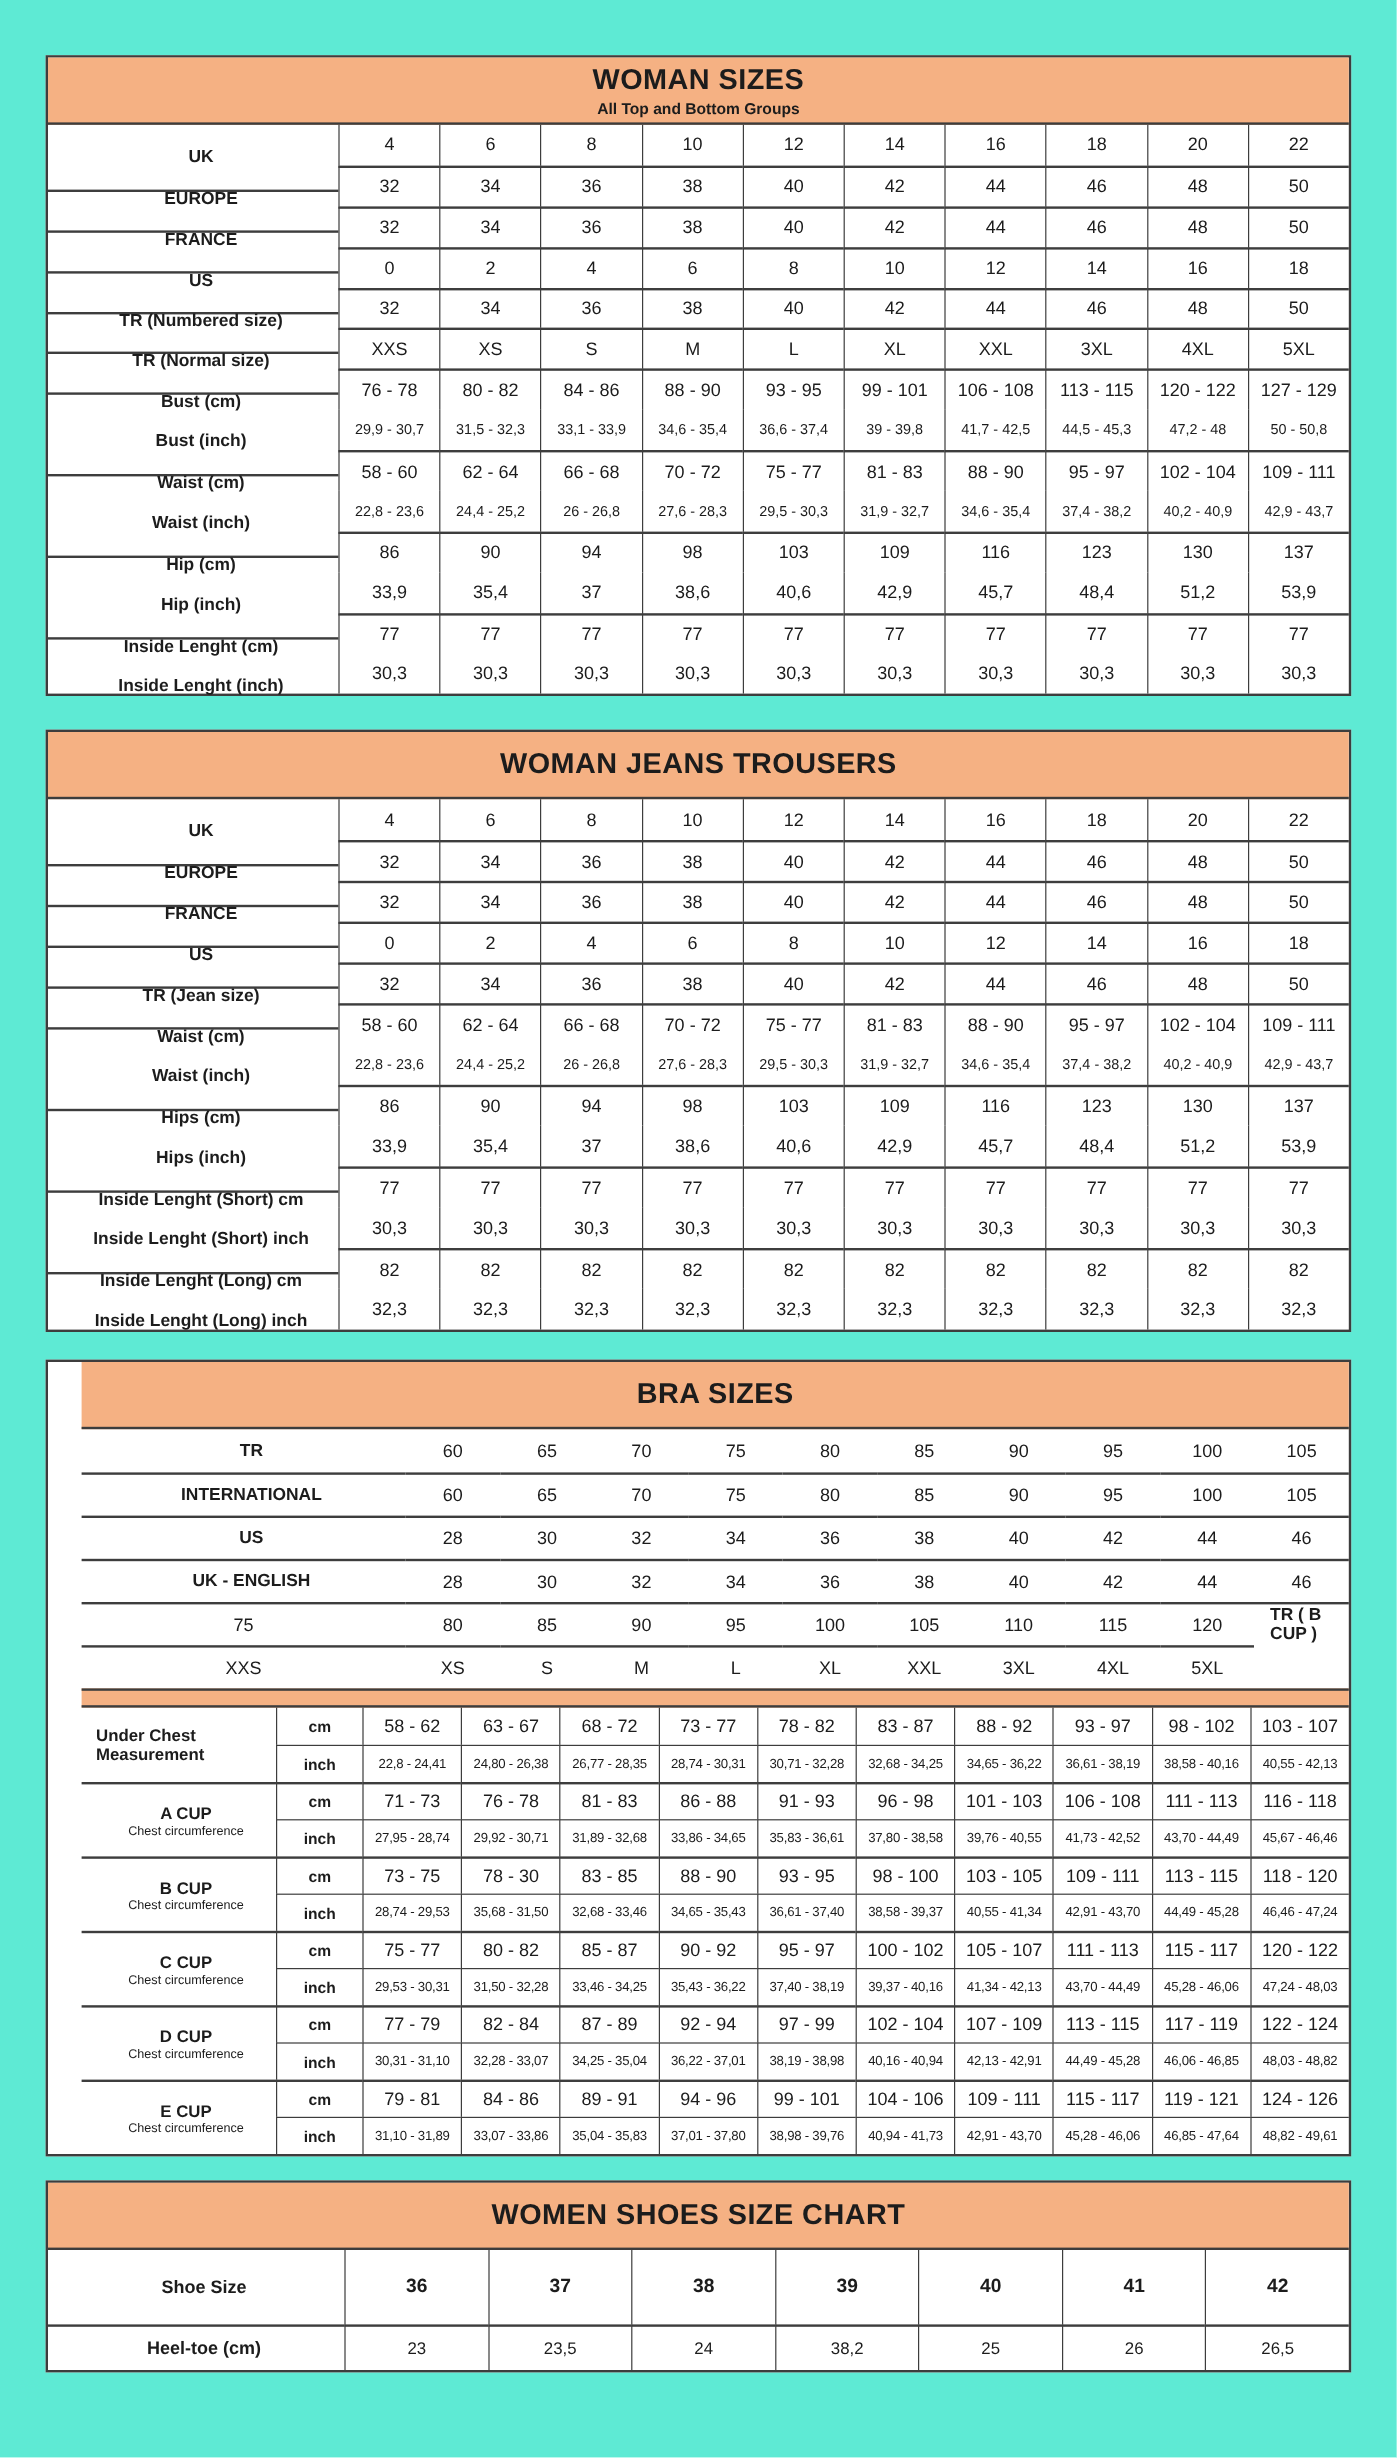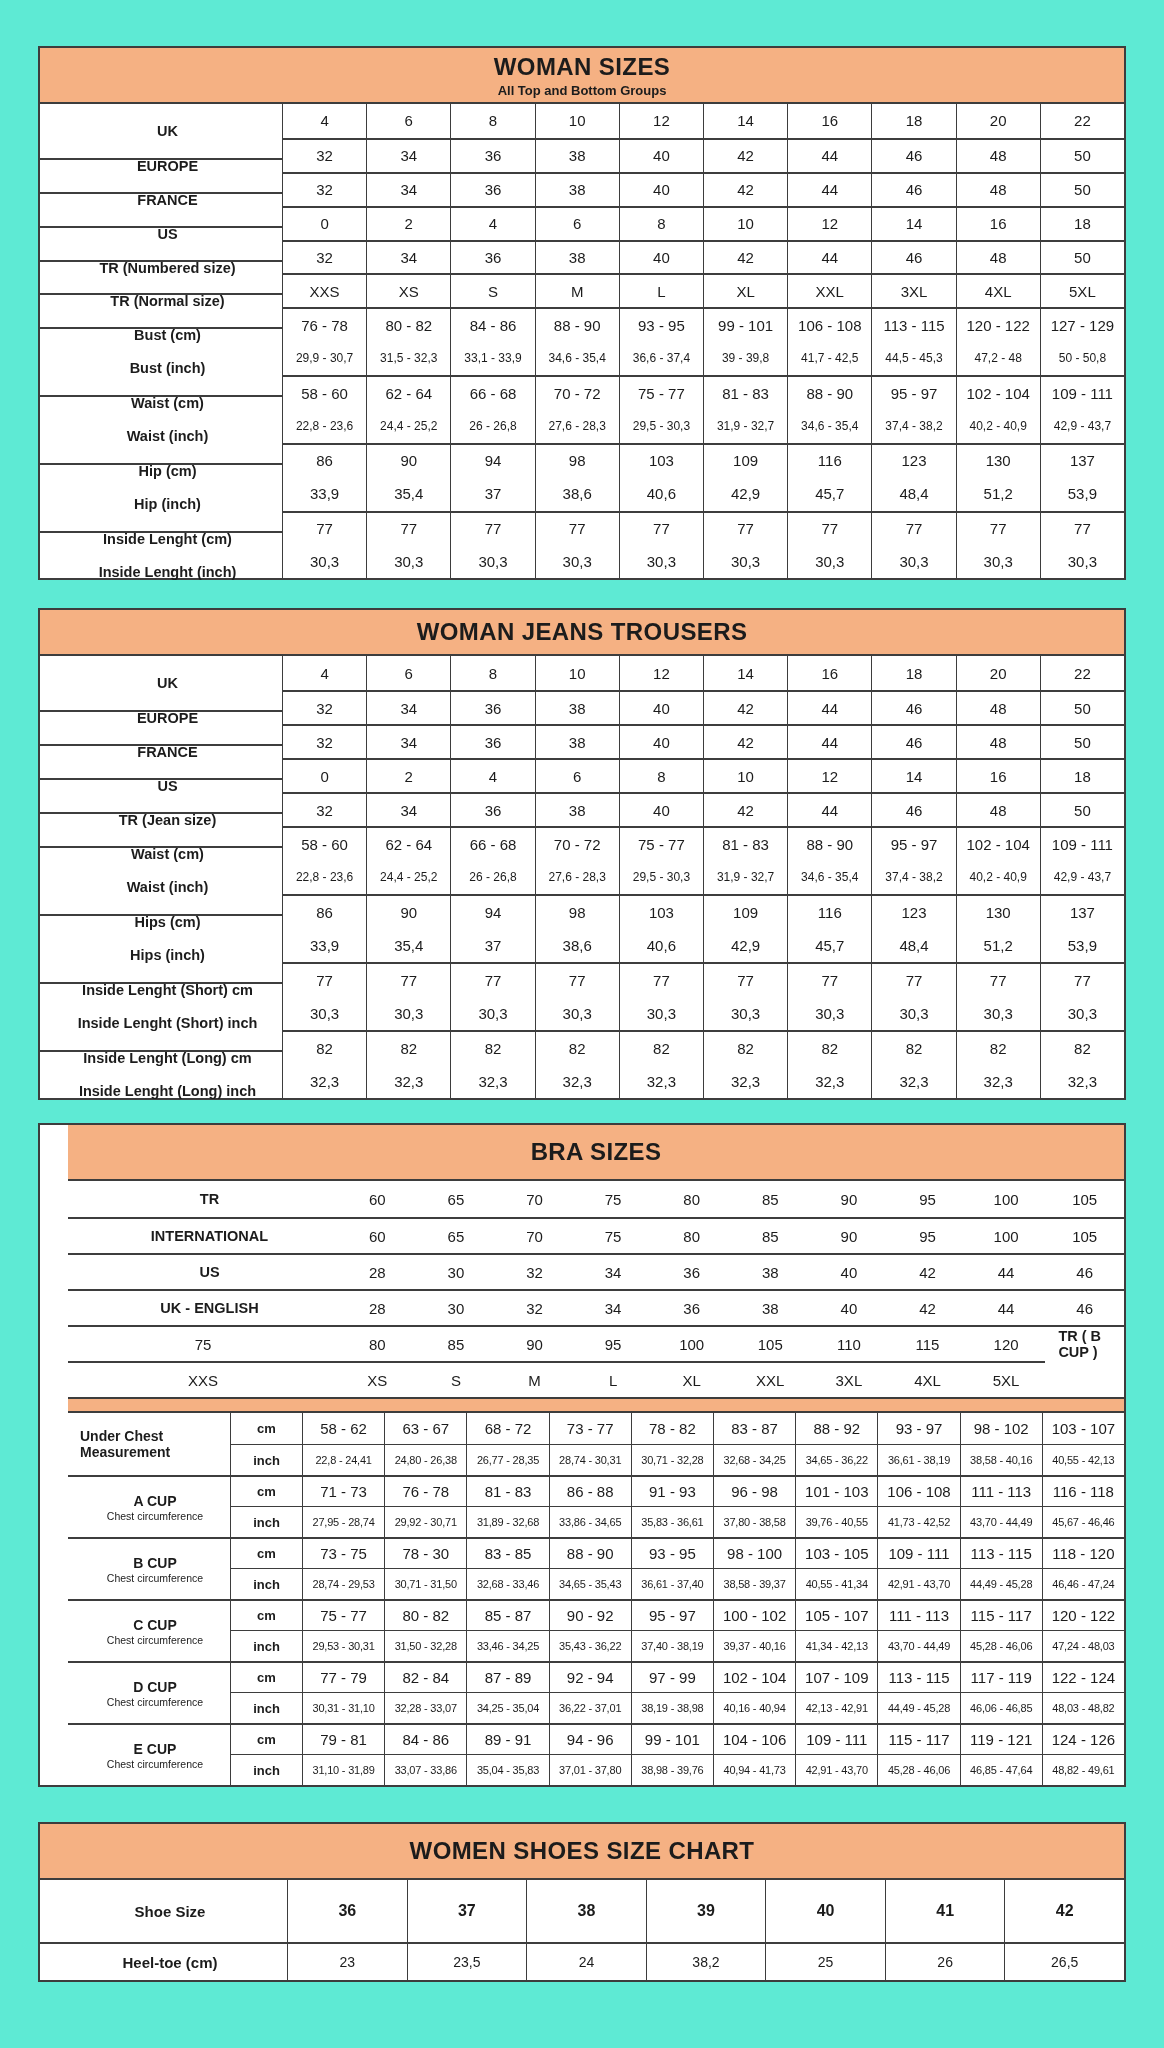--- a/index.html
+++ b/index.html
@@ -4,25 +4,25 @@
 <style>
   * { box-sizing: border-box; margin: 0; padding: 0; }
   html,body { background:#ffffff; }
   body { width:1164px; font-family:"Liberation Sans", sans-serif; color:#1c1c1c; }
   .sheet { position:relative; width:1164px; height:2048px; overflow:hidden; background:#5eead4; }
 
   .tbl { width:1088px; margin-left:38px; border:2px solid #3d3d3d; background:#fff; }
   .t1 { margin-top:46px; }
   .t2 { margin-top:28px; }
   .t3 { margin-top:23px;padding-left:28px; }
-  .t4 { margin-top:35px; }
+  .t4 { margin-top:20px; }
 
   .hd { background:#f5b183; border-bottom:2px solid #3d3d3d; display:flex; flex-direction:column; align-items:center; justify-content:center; text-align:center; }
   .hd1 { height:56px; }
-  .hd2 { height:46px; }
+  .hd2 { height:56px; }
   .title { font-size:24px; font-weight:700; letter-spacing:.4px; }
   .subtitle { font-size:13px; font-weight:700; margin-top:2px; }
 
   .grid { display:grid; width:100%; }
   #g-woman   { grid-template-columns:242px repeat(10,1fr); grid-auto-rows:33.9px; }
   #g-jeans   { grid-template-columns:242px repeat(10,1fr); grid-auto-rows:34px; }
   #g-bra-top { grid-template-columns:270px repeat(10,1fr); grid-auto-rows:36px; }
   #g-bra-cups{ grid-template-columns:162px 72px repeat(10,1fr); grid-auto-rows:31px; }
   #g-shoes   { grid-template-columns:247px repeat(7,1fr); grid-template-rows:62px 38px; }
 
@@ -510,21 +510,21 @@
         <div class="cval">83 - 85</div>
         <div class="cval">88 - 90</div>
         <div class="cval">93 - 95</div>
         <div class="cval">98 - 100</div>
         <div class="cval">103 - 105</div>
         <div class="cval">109 - 111</div>
         <div class="cval">113 - 115</div>
         <div class="cval">118 - 120</div>
         <div class="unit in">inch</div>
         <div class="ival">28,74 - 29,53</div>
-        <div class="ival">30,71 - 31,50</div>
+        <div class="ival">35,68 - 31,50</div>
         <div class="ival">32,68 - 33,46</div>
         <div class="ival">34,65 - 35,43</div>
         <div class="ival">36,61 - 37,40</div>
         <div class="ival">38,58 - 39,37</div>
         <div class="ival">40,55 - 41,34</div>
         <div class="ival">42,91 - 43,70</div>
         <div class="ival">44,49 - 45,28</div>
         <div class="ival">46,46 - 47,24</div>
         <div class="cuplab">
           <div class="cl1">C CUP</div>

